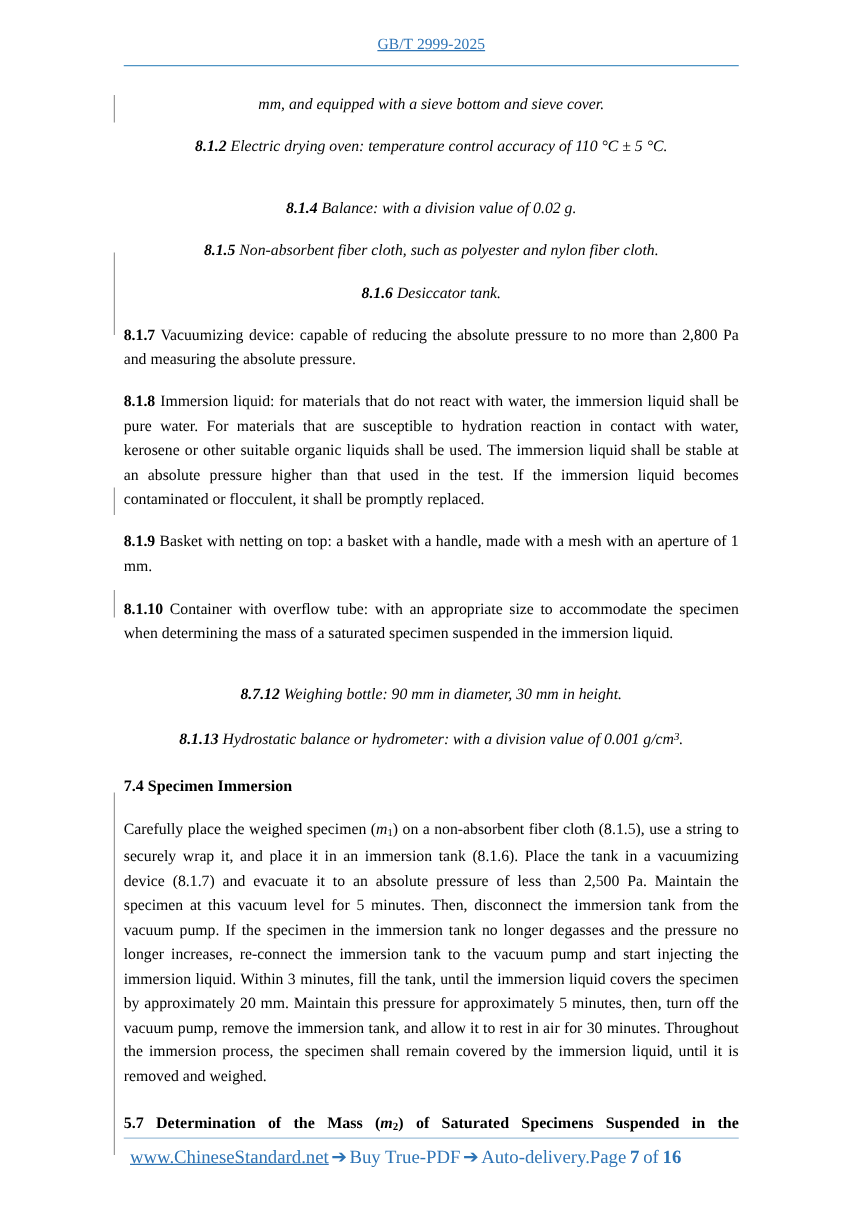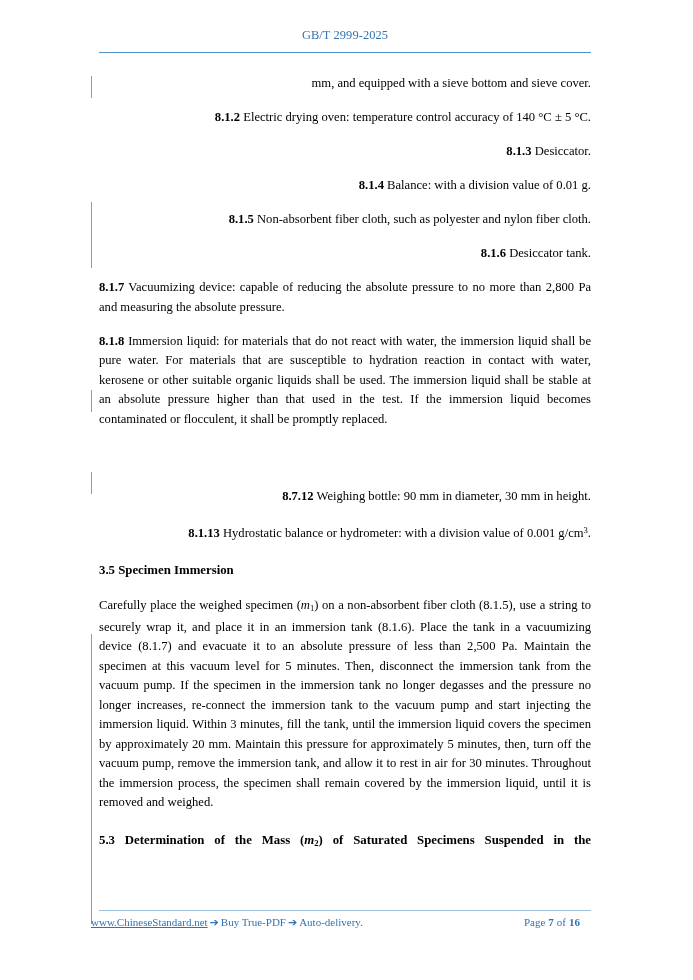--- a/index.html
+++ b/index.html
@@ -31,20 +31,21 @@
     top: 28px;
     width: 492px;
     text-align: center;
   }
   .header-title {
     font-size: 12.4px;
     color: #2E74B5;
     letter-spacing: 0.1px;
     line-height: 1.2;
     display: block;
+    text-decoration: underline;
   }
   .header-rule {
     position: absolute;
     left: 99px;
     top: 52px;
     width: 492px;
     height: 0;
     border-top: 1px solid #4E93C4;
   }
 
@@ -65,21 +66,21 @@
   }
 
   p.para {
     margin: 0 0 0 0;
     font-size: 12.6px;
     line-height: 19.5px;
     text-align: justify;
     text-justify: inter-word;
     position: relative;
   }
-  p.para.nj { text-align: right; }
+  p.para.nj { text-align: center; font-style: italic; }
 
   .gap-sm { height: 14.5px; }
   .gap-md { height: 15px; }
   .gap-lg { height: 18px; }
 
   .num {
     font-weight: bold;
   }
   h2.heading {
     margin: 0;
@@ -105,27 +106,27 @@
   .footer-rule {
     position: absolute;
     left: 99px;
     top: 910px;
     width: 492px;
     height: 0;
     border-top: 1px solid #9FC0DA;
   }
   .footer {
     position: absolute;
-    left: 91px;
+    left: 104px;
     top: 916px;
     width: 492px;
-    font-size: 11px;
+    font-size: 15px;
     color: #2E74B5;
     display: flex;
-    justify-content: space-between;
+    justify-content: flex-start;
     align-items: baseline;
   }
   .footer-left { white-space: nowrap; }
   .footer-url {
     color: #2E74B5;
     text-decoration: underline;
   }
   .arrow { padding: 0 2px; }
   .footer-right { white-space: nowrap; }
   .footer-right .pg { font-weight: bold; padding: 0 3px; }
@@ -144,60 +145,61 @@
 
     <div class="changebar" style="top:2px;height:22px;"></div>
     <div class="changebar" style="top:128px;height:66px;"></div>
     <div class="changebar" style="top:316px;height:22px;"></div>
     <div class="changebar" style="top:398px;height:22px;"></div>
     <div class="changebar" style="top:560px;height:290px;"></div>
 
     <p class="para nj"><span>mm, and equipped with a sieve bottom and sieve cover.</span></p>
 
     <div class="gap-sm"></div>
-    <p class="para nj"><span class="num">8.1.2</span><span> Electric drying oven: temperature control accuracy of 140 °C ± 5 °C.</span></p>
-
-    <div class="gap-sm"></div>
-    <p class="para nj"><span class="num">8.1.3</span><span> Desiccator.</span></p>
-
-    <div class="gap-sm"></div>
-    <p class="para nj"><span class="num">8.1.4</span><span> Balance: with a division value of 0.01 g.</span></p>
+    <p class="para nj"><span class="num">8.1.2</span><span> Electric drying oven: temperature control accuracy of 110 °C ± 5 °C.</span></p>
+
+    <div class="gap-sm"></div>
+
+    <div class="gap-sm"></div>
+    <p class="para nj"><span class="num">8.1.4</span><span> Balance: with a division value of 0.02 g.</span></p>
 
     <div class="gap-sm"></div>
     <p class="para nj"><span class="num">8.1.5</span><span> Non-absorbent fiber cloth, such as polyester and nylon fiber cloth.</span></p>
 
     <div class="gap-sm"></div>
     <p class="para nj"><span class="num">8.1.6</span><span> Desiccator tank.</span></p>
 
     <div class="gap-sm"></div>
     <p class="para"><span class="num">8.1.7</span><span> Vacuumizing device: capable of reducing the absolute pressure to no more than 2,800 Pa and measuring the absolute pressure.</span></p>
 
     <div class="gap-sm"></div>
     <p class="para"><span class="num">8.1.8</span><span> Immersion liquid: for materials that do not react with water, the immersion liquid shall be pure water. For materials that are susceptible to hydration reaction in contact with water, kerosene or other suitable organic liquids shall be used. The immersion liquid shall be stable at an absolute pressure higher than that used in the test. If the immersion liquid becomes contaminated or flocculent, it shall be promptly replaced.</span></p>
 
     <div class="gap-sm"></div>
-
-    <div class="gap-sm"></div>
+    <p class="para"><span class="num">8.1.9</span><span> Basket with netting on top: a basket with a handle, made with a mesh with an aperture of 1 mm.</span></p>
+
+    <div class="gap-sm"></div>
+    <p class="para"><span class="num">8.1.10</span><span> Container with overflow tube: with an appropriate size to accommodate the specimen when determining the mass of a saturated specimen suspended in the immersion liquid.</span></p>
 
     <div class="gap-sm"></div>
 
     <div class="gap-sm"></div>
     <p class="para nj"><span class="num">8.7.12</span><span> Weighing bottle: 90 mm in diameter, 30 mm in height.</span></p>
 
     <div class="gap-sm"></div>
     <p class="para nj"><span class="num">8.1.13</span><span> Hydrostatic balance or hydrometer: with a division value of 0.001 g/cm</span><sup>3</sup><span>.</span></p>
 
     <div class="gap-lg"></div>
-    <h2 class="heading">3.5 Specimen Immersion</h2>
+    <h2 class="heading">7.4 Specimen Immersion</h2>
 
     <div class="gap-md"></div>
     <p class="para"><span>Carefully place the weighed specimen (</span><span class="it">m</span><sub>1</sub><span>) on a non-absorbent fiber cloth (8.1.5), use a string to securely wrap it, and place it in an immersion tank (8.1.6). Place the tank in a vacuumizing device (8.1.7) and evacuate it to an absolute pressure of less than 2,500 Pa. Maintain the specimen at this vacuum level for 5 minutes. Then, disconnect the immersion tank from the vacuum pump. If the specimen in the immersion tank no longer degasses and the pressure no longer increases, re-connect the immersion tank to the vacuum pump and start injecting the immersion liquid. Within 3 minutes, fill the tank, until the immersion liquid covers the specimen by approximately 20 mm. Maintain this pressure for approximately 5 minutes, then, turn off the vacuum pump, remove the immersion tank, and allow it to rest in air for 30 minutes. Throughout the immersion process, the specimen shall remain covered by the immersion liquid, until it is removed and weighed.</span></p>
 
     <div class="gap-lg"></div>
-    <h2 class="heading just"><span>5.3 Determination of the Mass (</span><span class="it">m</span><sub>2</sub><span>) of Saturated Specimens Suspended in the</span></h2>
+    <h2 class="heading just"><span>5.7 Determination of the Mass (</span><span class="it">m</span><sub>2</sub><span>) of Saturated Specimens Suspended in the</span></h2>
 
   </div>
 
   <div class="footer-rule"></div>
   <div class="footer">
     <div class="footer-left"><a class="footer-url" href="#">www.ChineseStandard.net</a><span class="arrow">➔</span><span>Buy True-PDF</span><span class="arrow">➔</span><span>Auto-delivery.</span></div>
     <div class="footer-right"><span>Page</span><span class="pg">7</span><span>of</span><span class="pg">16</span></div>
   </div>
 
 </div>

